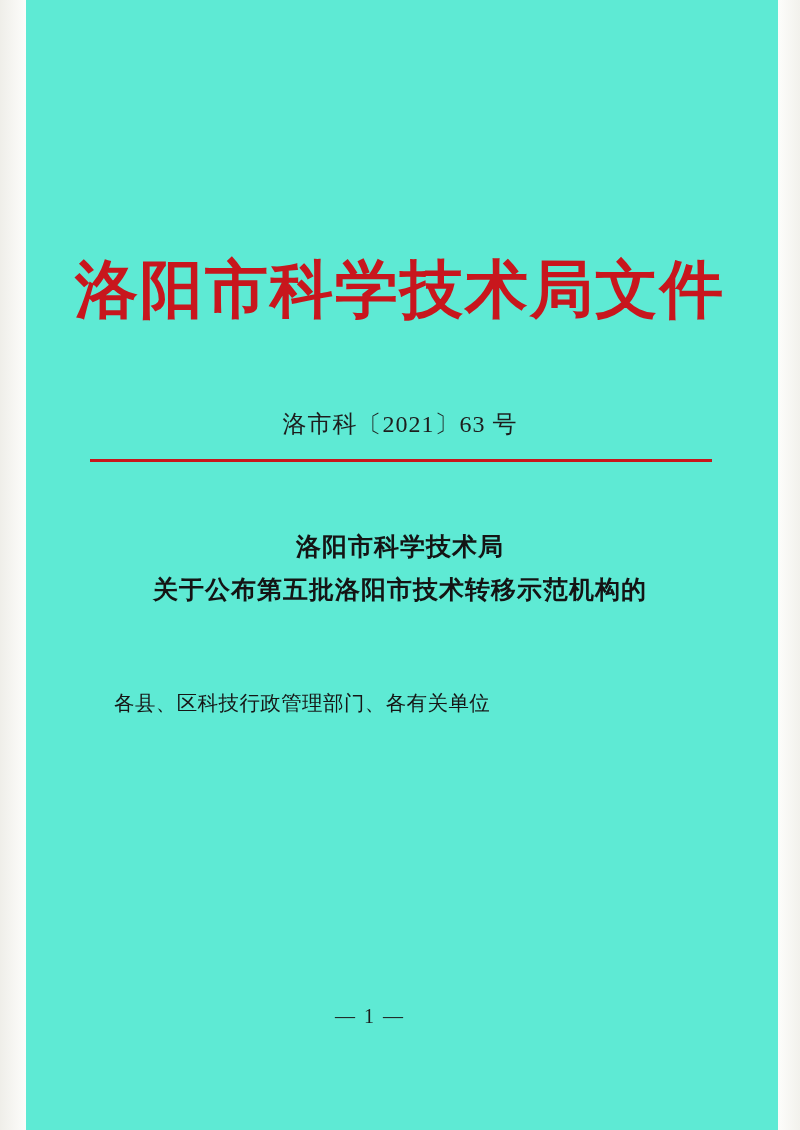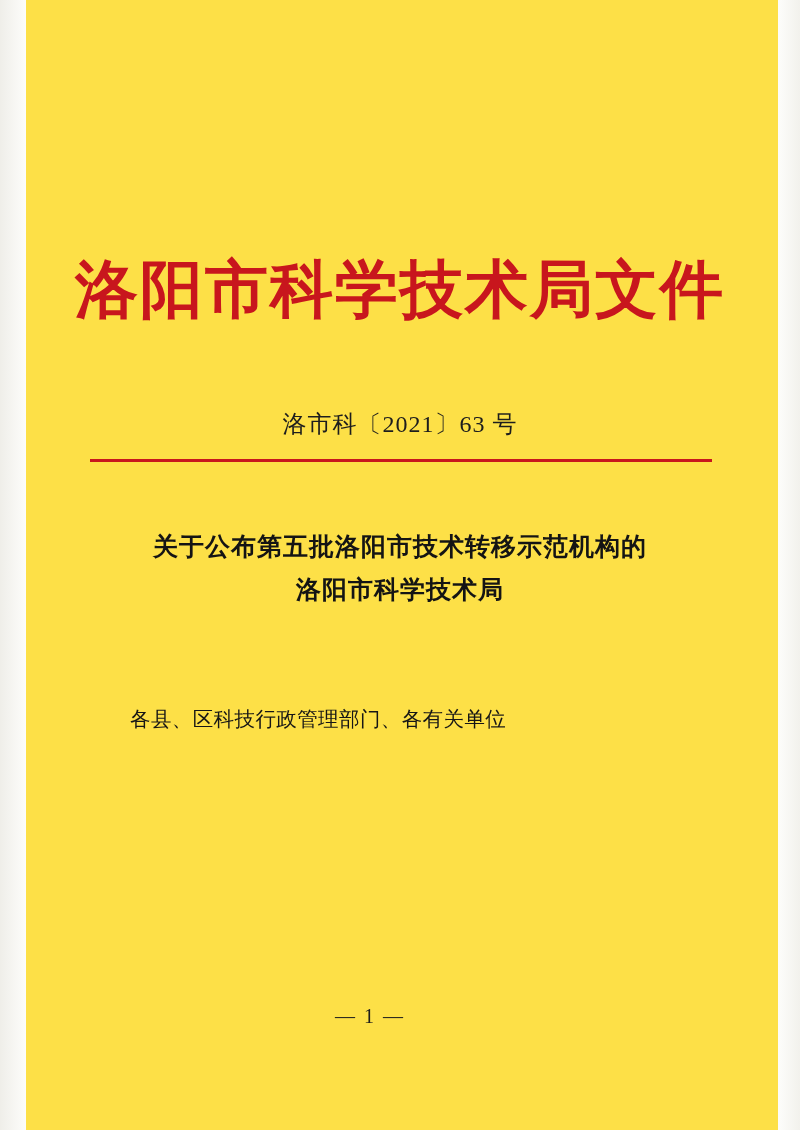--- a/index.html
+++ b/index.html
@@ -11,21 +11,21 @@
     width: 800px;
     height: 1130px;
     overflow: hidden;
     font-family: "Liberation Serif", "DejaVu Serif", serif;
   }
 
   .page {
     position: relative;
     width: 800px;
     height: 1130px;
-    background: #fde047;
+    background: #5eead4;
     box-sizing: border-box;
   }
 
   
   .page::before {
     content: "";
     position: absolute;
     left: 0; top: 0; bottom: 0;
     width: 26px;
     background: linear-gradient(to right, #efeee9 0%, #fdfdfb 100%);
@@ -108,21 +108,21 @@
     left: 114px;
     top: 683px;
     width: 580px;
     font-size: 20.5px;
     line-height: 2.02;
     color: #161616;
     letter-spacing: 0.4px;
     text-align: justify;
   }
   .para {
-    margin: 16px;
+    margin: 0;
   }
   .indent {
     text-indent: 2em;
   }
 
   .page-number {
     position: absolute;
     left: 0;
     top: 1005px;
     width: 800px;
@@ -140,22 +140,22 @@
 <div class="page">
   <div class="doc-body">
 
     <div class="masthead">洛阳市科学技术局文件</div>
 
     <div class="doc-number">洛市科〔2021〕63 号</div>
 
     <div class="red-rule"></div>
 
     <div class="title-block">
+      <div>洛阳市科学技术局</div>
       <div>关于公布第五批洛阳市技术转移示范机构的</div>
-      <div>洛阳市科学技术局</div>
     </div>
 
     <div class="content">
       <p class="para">各县、区科技行政管理部门、各有关单位</p>
     </div>
 
     <div class="page-number">— 1 —</div>
 
   </div>
 </div>

